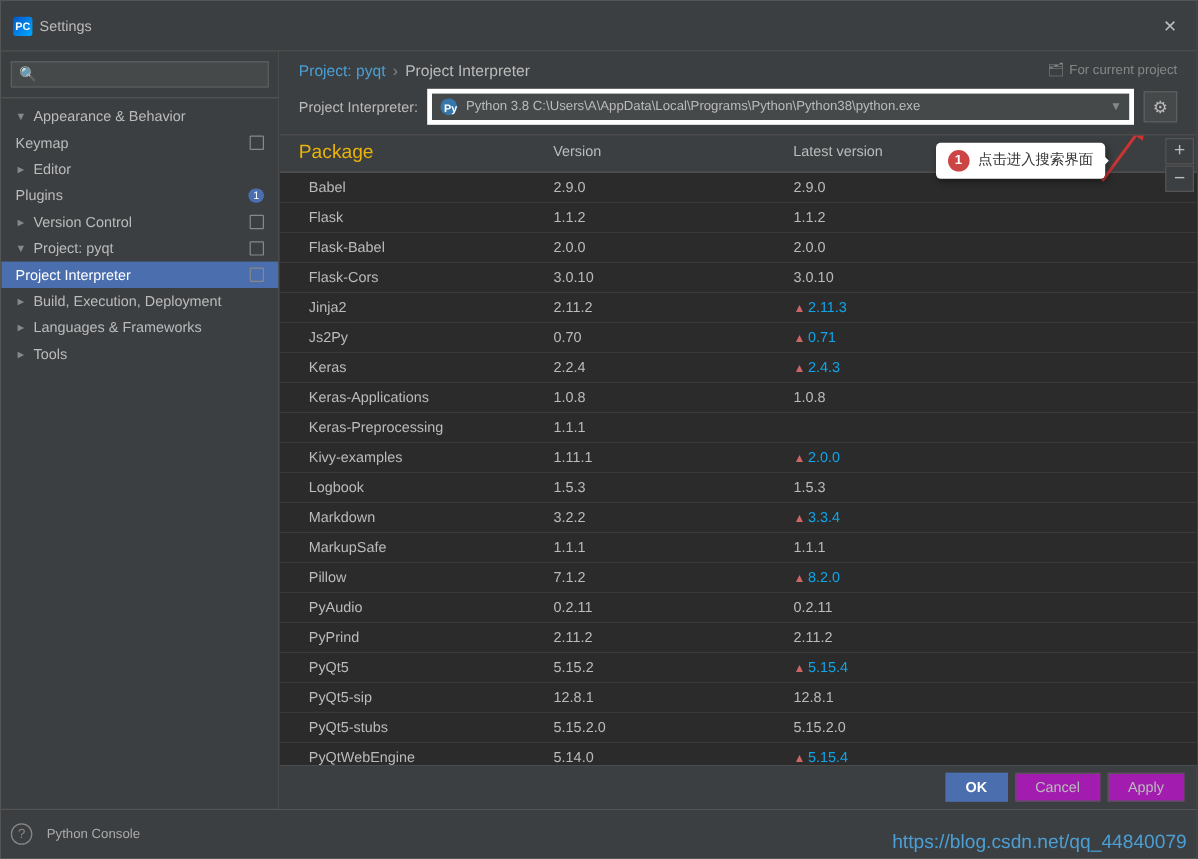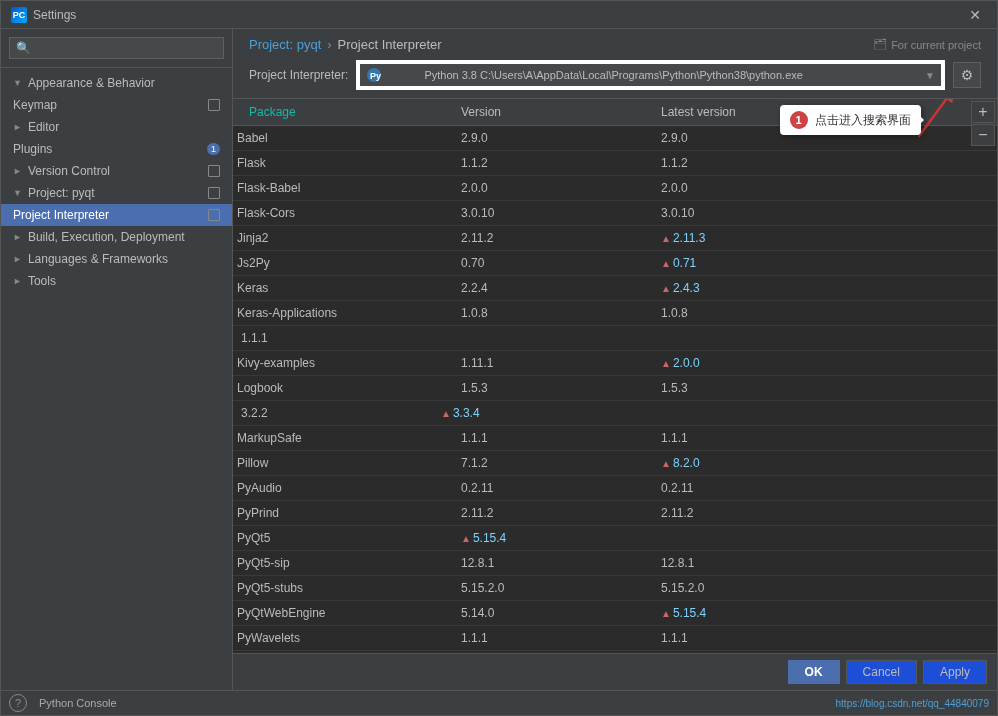--- a/index.html
+++ b/index.html
@@ -17,21 +17,21 @@
       width: 998px;
       height: 716px;
       background: #3c3f41;
       display: flex;
       flex-direction: column;
       border: 1px solid #555;
     }
 
     .titlebar {
       background: #3c3f41;
-      height: 28px;
+      height: 42px;
       display: flex;
       align-items: center;
       justify-content: space-between;
       padding: 0 10px;
       border-bottom: 1px solid #555;
       flex-shrink: 0;
     }
 
     .titlebar-left {
       display: flex;
@@ -214,21 +214,20 @@
       margin-right: 6px;
       flex-shrink: 0;
     }
 
     .interpreter-select .path-text {
       flex: 1;
       overflow: hidden;
       text-overflow: ellipsis;
       white-space: nowrap;
       font-size: 11px;
-      margin-left: 36px;
     }
 
     .interpreter-select .chevron {
       margin-left: 4px;
       font-size: 10px;
       color: #888;
     }
 
     .gear-btn {
       background: #45494a;
@@ -256,22 +255,22 @@
       display: flex;
       background: #3c3f41;
       border-bottom: 1px solid #555;
       padding: 4px 0;
       flex-shrink: 0;
     }
 
     .table-header .col-package {
       width: 220px;
       padding: 2px 16px;
-      font-size: 12px;
-      color: #14b8a6;
+      font-size: 16px;
+      color: #eab308;
     }
 
     .table-header .col-version {
       width: 200px;
       padding: 2px 8px;
       font-size: 12px;
       color: #bbbbbb;
     }
 
     .table-header .col-latest {
@@ -302,21 +301,21 @@
     }
 
     .table-row {
       display: flex;
       border-bottom: 1px solid #3a3a3a;
       padding: 3px 0;
     }
 
     .col-package {
       width: 220px;
-      padding: 2px 4px;
+      padding: 2px 24px;
       color: #bbbbbb;
       font-size: 12px;
     }
 
     .col-version {
       width: 200px;
       padding: 2px 8px;
       color: #bbbbbb;
       font-size: 12px;
     }
@@ -327,21 +326,21 @@
       font-size: 12px;
     }
 
     .col-latest .up-arrow {
       color: #cc6666;
       font-size: 10px;
       margin-right: 2px;
     }
 
     .col-latest .version-highlight {
-      color: #7dd3fc;
+      color: #0ea5e9;
     }
 
     
     .annotation-bubble {
       position: absolute;
       top: 6px;
       right: 36px;
       background: white;
       color: #333;
       padding: 6px 10px;
@@ -386,21 +385,21 @@
       align-items: center;
       gap: 6px;
       flex-shrink: 0;
     }
 
     .footer-btn {
       padding: 4px 16px;
       font-size: 12px;
       cursor: pointer;
       border: 1px solid #555;
-      background: #1d4ed8;
+      background: #a21caf;
       color: #bbbbbb;
     }
 
     .footer-btn.primary {
       background: #4b6eaf;
       color: white;
       border-color: #4b6eaf;
       font-weight: bold;
     }
 
@@ -605,33 +604,35 @@
               <div class="col-package">Keras</div>
               <div class="col-version">2.2.4</div>
               <div class="col-latest"><span class="up-arrow">▲</span><span class="version-highlight">2.4.3</span></div>
             </div>
             <div class="table-row">
               <div class="col-package">Keras-Applications</div>
               <div class="col-version">1.0.8</div>
               <div class="col-latest">1.0.8</div>
             </div>
             <div class="table-row">
+              <div class="col-package">Keras-Preprocessing</div>
               <div class="col-version">1.1.1</div>
             </div>
             <div class="table-row">
               <div class="col-package">Kivy-examples</div>
               <div class="col-version">1.11.1</div>
               <div class="col-latest"><span class="up-arrow">▲</span><span class="version-highlight">2.0.0</span></div>
             </div>
             <div class="table-row">
               <div class="col-package">Logbook</div>
               <div class="col-version">1.5.3</div>
               <div class="col-latest">1.5.3</div>
             </div>
             <div class="table-row">
+              <div class="col-package">Markdown</div>
               <div class="col-version">3.2.2</div>
               <div class="col-latest"><span class="up-arrow">▲</span><span class="version-highlight">3.3.4</span></div>
             </div>
             <div class="table-row">
               <div class="col-package">MarkupSafe</div>
               <div class="col-version">1.1.1</div>
               <div class="col-latest">1.1.1</div>
             </div>
             <div class="table-row">
               <div class="col-package">Pillow</div>
@@ -643,20 +644,21 @@
               <div class="col-version">0.2.11</div>
               <div class="col-latest">0.2.11</div>
             </div>
             <div class="table-row">
               <div class="col-package">PyPrind</div>
               <div class="col-version">2.11.2</div>
               <div class="col-latest">2.11.2</div>
             </div>
             <div class="table-row">
               <div class="col-package">PyQt5</div>
+              <div class="col-version">5.15.2</div>
               <div class="col-latest"><span class="up-arrow">▲</span><span class="version-highlight">5.15.4</span></div>
             </div>
             <div class="table-row">
               <div class="col-package">PyQt5-sip</div>
               <div class="col-version">12.8.1</div>
               <div class="col-latest">12.8.1</div>
             </div>
             <div class="table-row">
               <div class="col-package">PyQt5-stubs</div>
               <div class="col-version">5.15.2.0</div>
@@ -684,15 +686,15 @@
         <button class="footer-btn primary">OK</button>
         <button class="footer-btn">Cancel</button>
         <button class="footer-btn">Apply</button>
       </div>
     </div>
   </div>
 
   <div class="bottom-bar">
     <div class="help-circle">?</div>
     <span class="bottom-tab">Python Console</span>
-    <span style="margin-left:auto;font-size:10px;color:#4b9fd5;">https://blog.csdn.net/qq_44840079</span>
+    <span style="margin-left:auto;font-size:16px;color:#4b9fd5;margin-top:16px;">https://blog.csdn.net/qq_44840079</span>
   </div>
 </div>
 
 </body></html>

